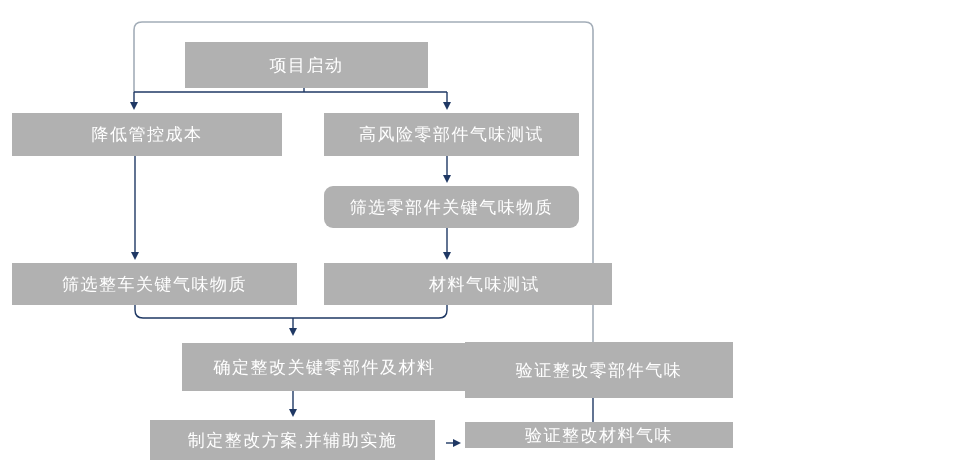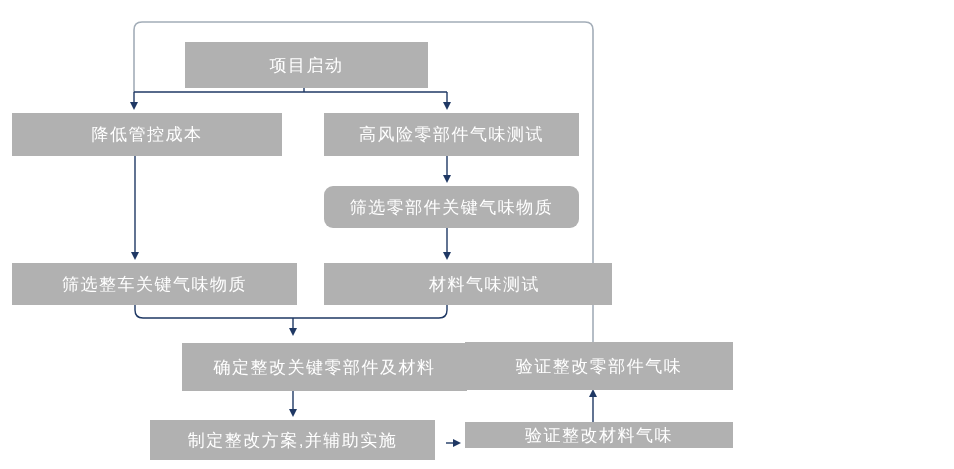--- a/index.html
+++ b/index.html
@@ -37,21 +37,21 @@
     white-space:nowrap;
   }
   .n-project-start{left:185px;top:42px;width:243px;height:46px;}
   .n-vehicle-test{left:12px;top:113px;width:270px;height:43px;}
   .n-highrisk-test{left:324px;top:113px;width:255px;height:43px;}
   .n-screen-parts{left:324px;top:186px;width:255px;height:42px;border-radius:9px;}
   .n-screen-vehicle{left:12px;top:263px;width:285px;height:42px;}
   .n-material-test{left:324px;top:263px;width:255px;height:42px;padding-left:33px;}
   .n-determine{left:158px;top:343px;width:285px;height:48px;margin-left:24px;}
   .n-plan{left:150px;top:420px;width:285px;height:40px;}
-  .n-verify-parts{left:465px;top:342px;width:268px;height:48px;}
+  .n-verify-parts{left:465px;top:342px;width:268px;height:56px;}
   .n-verify-material{left:465px;top:422px;width:268px;height:26px;}
   .results-panel{
     position:absolute;left:682px;top:12px;width:272px;
     color:var(--body-text);
   }
   .results-heading{
     font-size:20px;font-weight:bold;color:var(--heading-text);
     line-height:32px;margin-bottom:2px;
   }
   .results-item{

